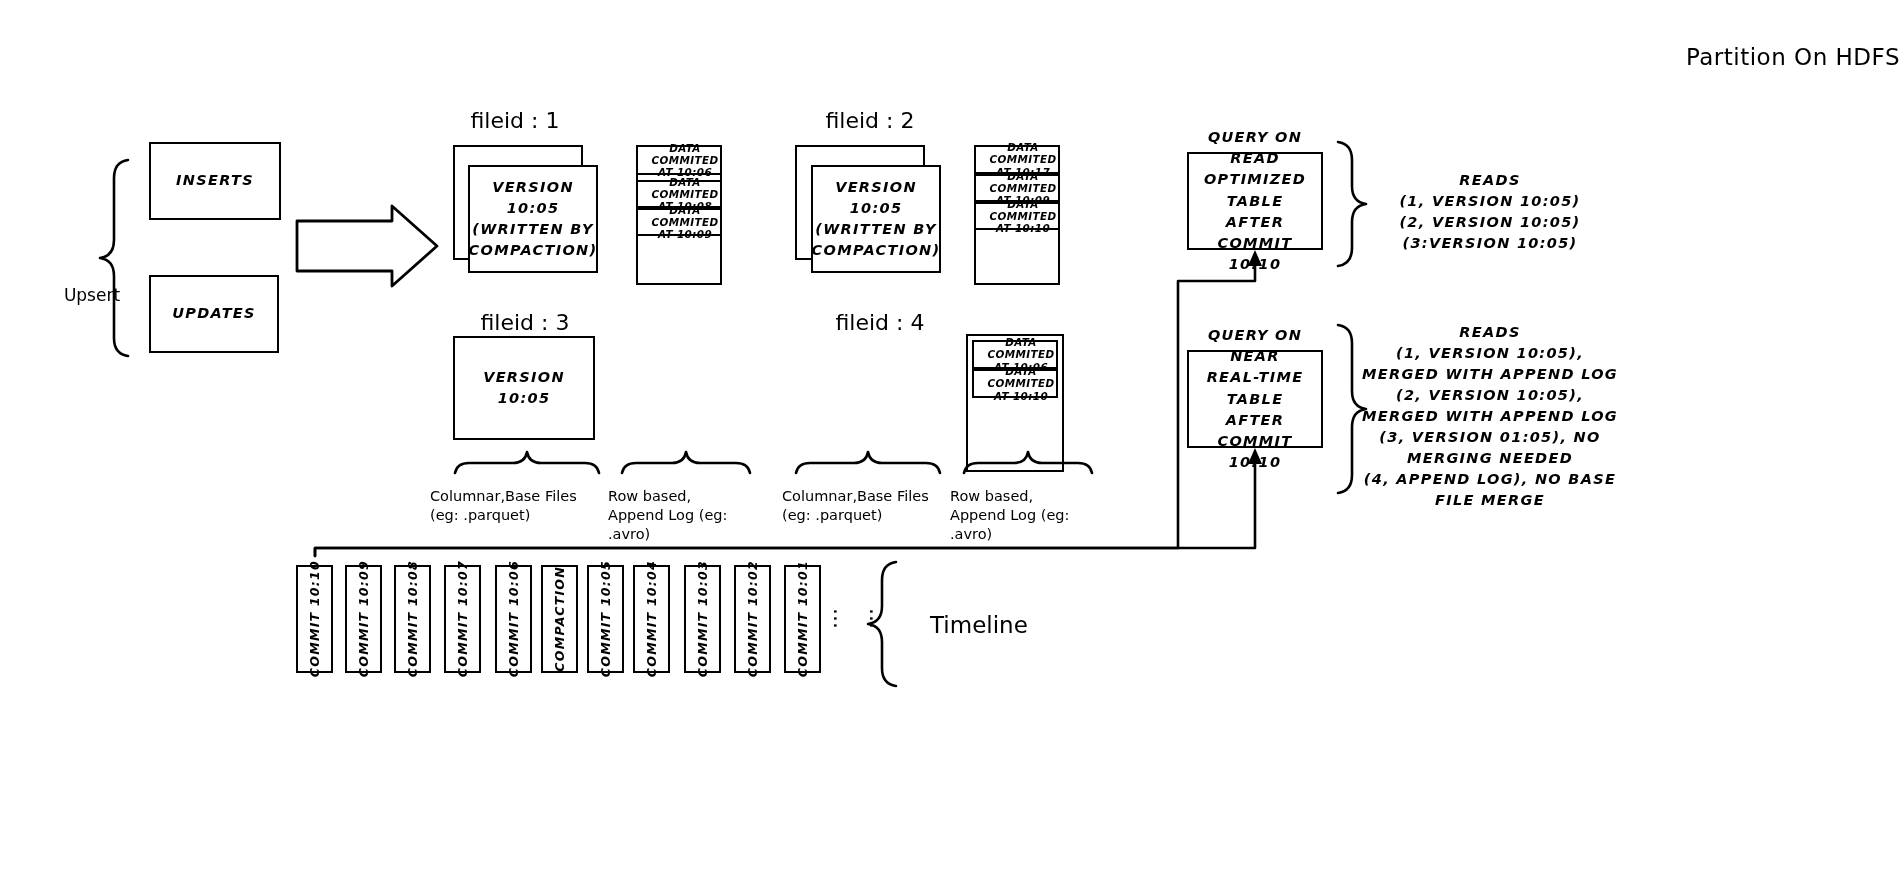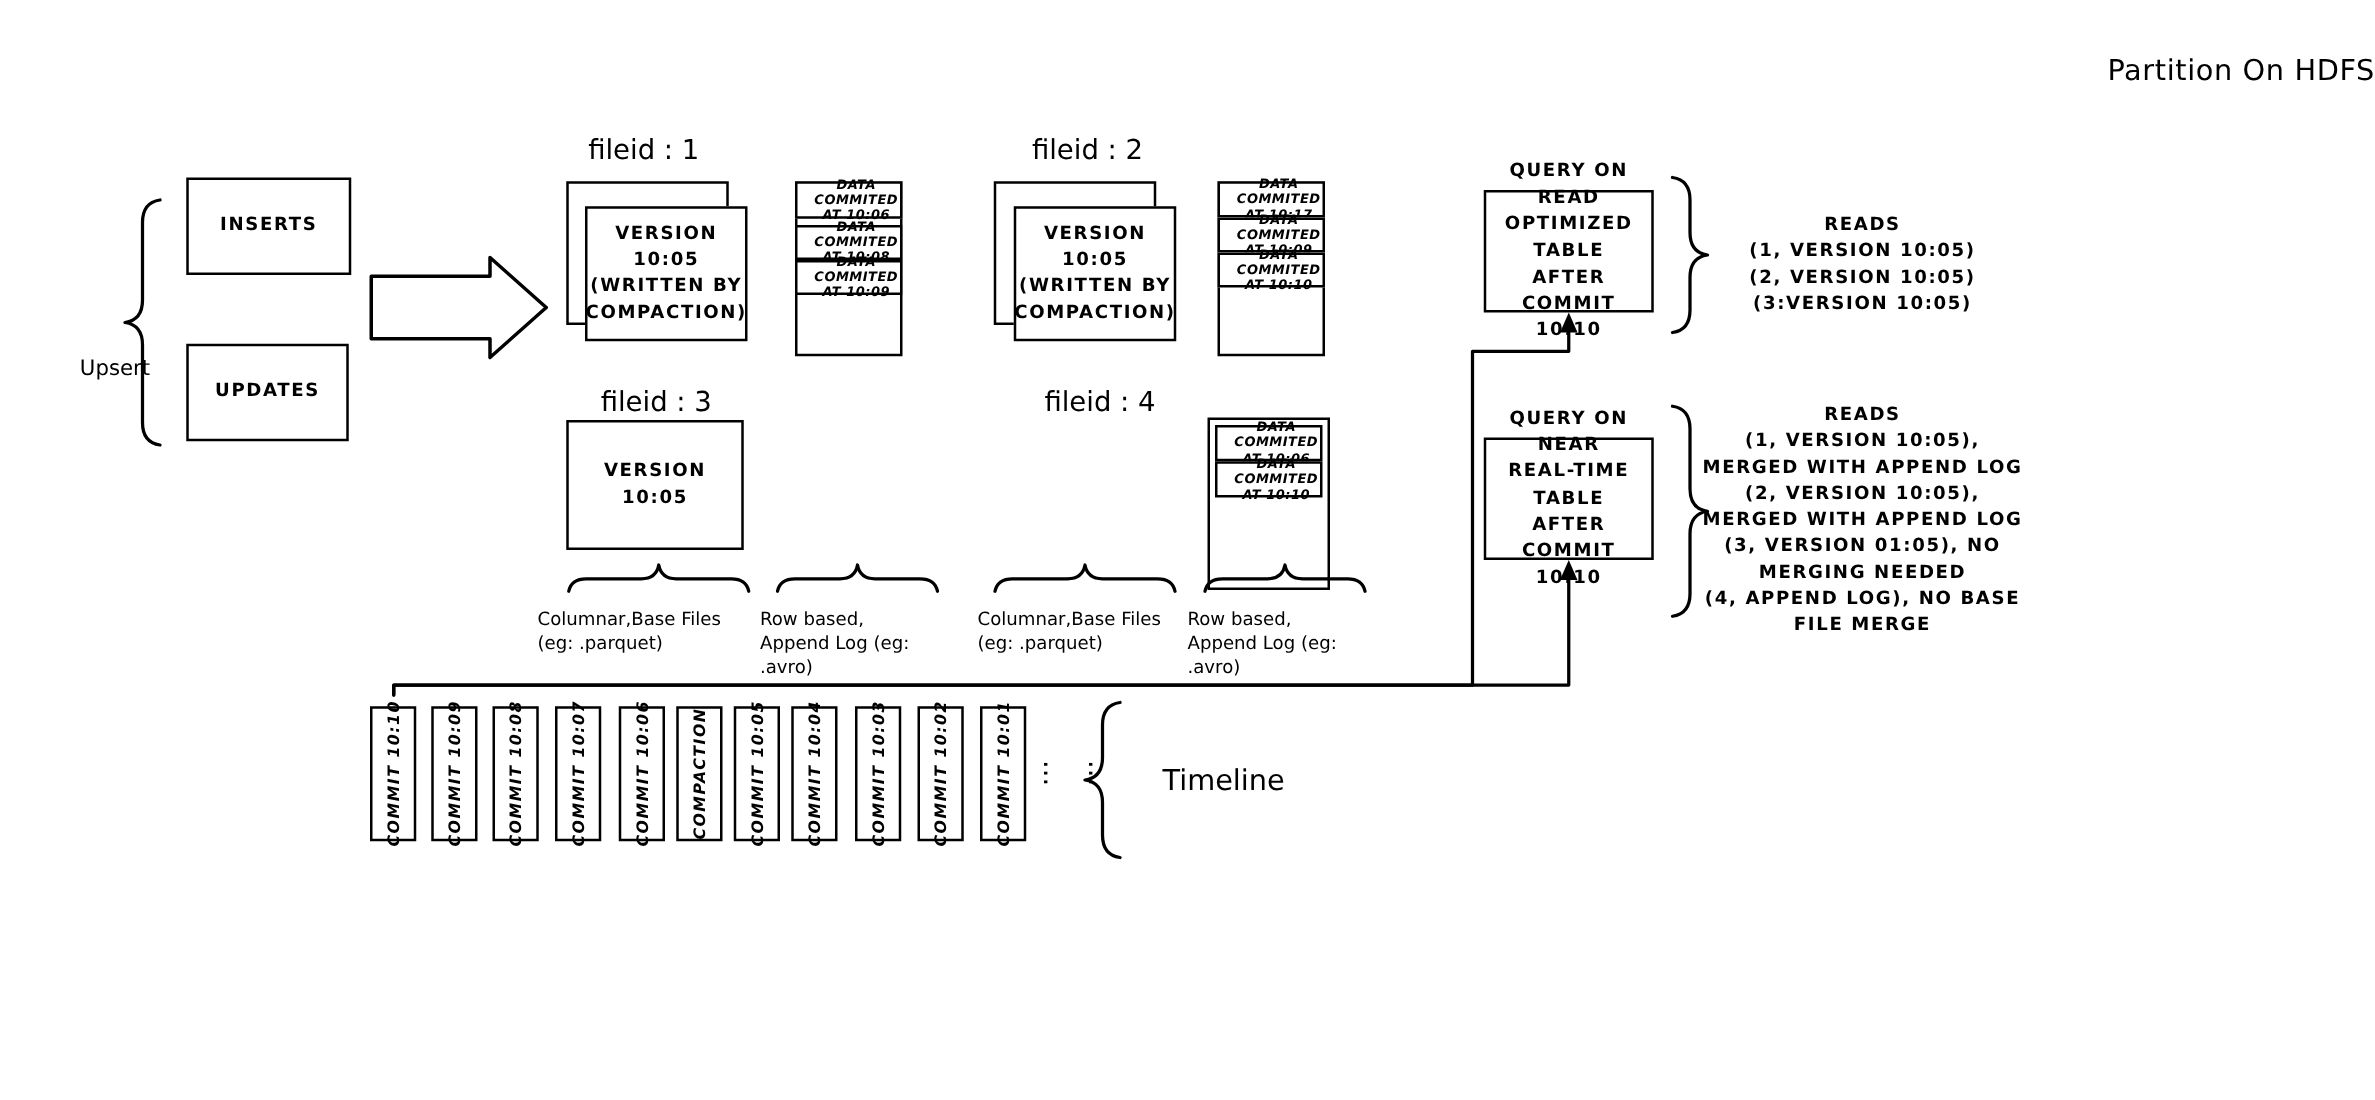--- a/index.html
+++ b/index.html
@@ -29,20 +29,21 @@
   .box {
     border: 2.5px solid #000;
     background: #fff;
     display: flex;
     align-items: center;
     justify-content: center;
     text-align: center;
   }
   .cap {
     font-weight: bold;
+    font-style: italic;
     font-size: 14.5px;
     letter-spacing: 1.3px;
     line-height: 1.45;
     font-family: "DejaVu Sans", sans-serif;
   }
   .label-plain {
     font-size: 22px;
     font-family: "DejaVu Sans", sans-serif;
     text-align: center;
     white-space: nowrap;

